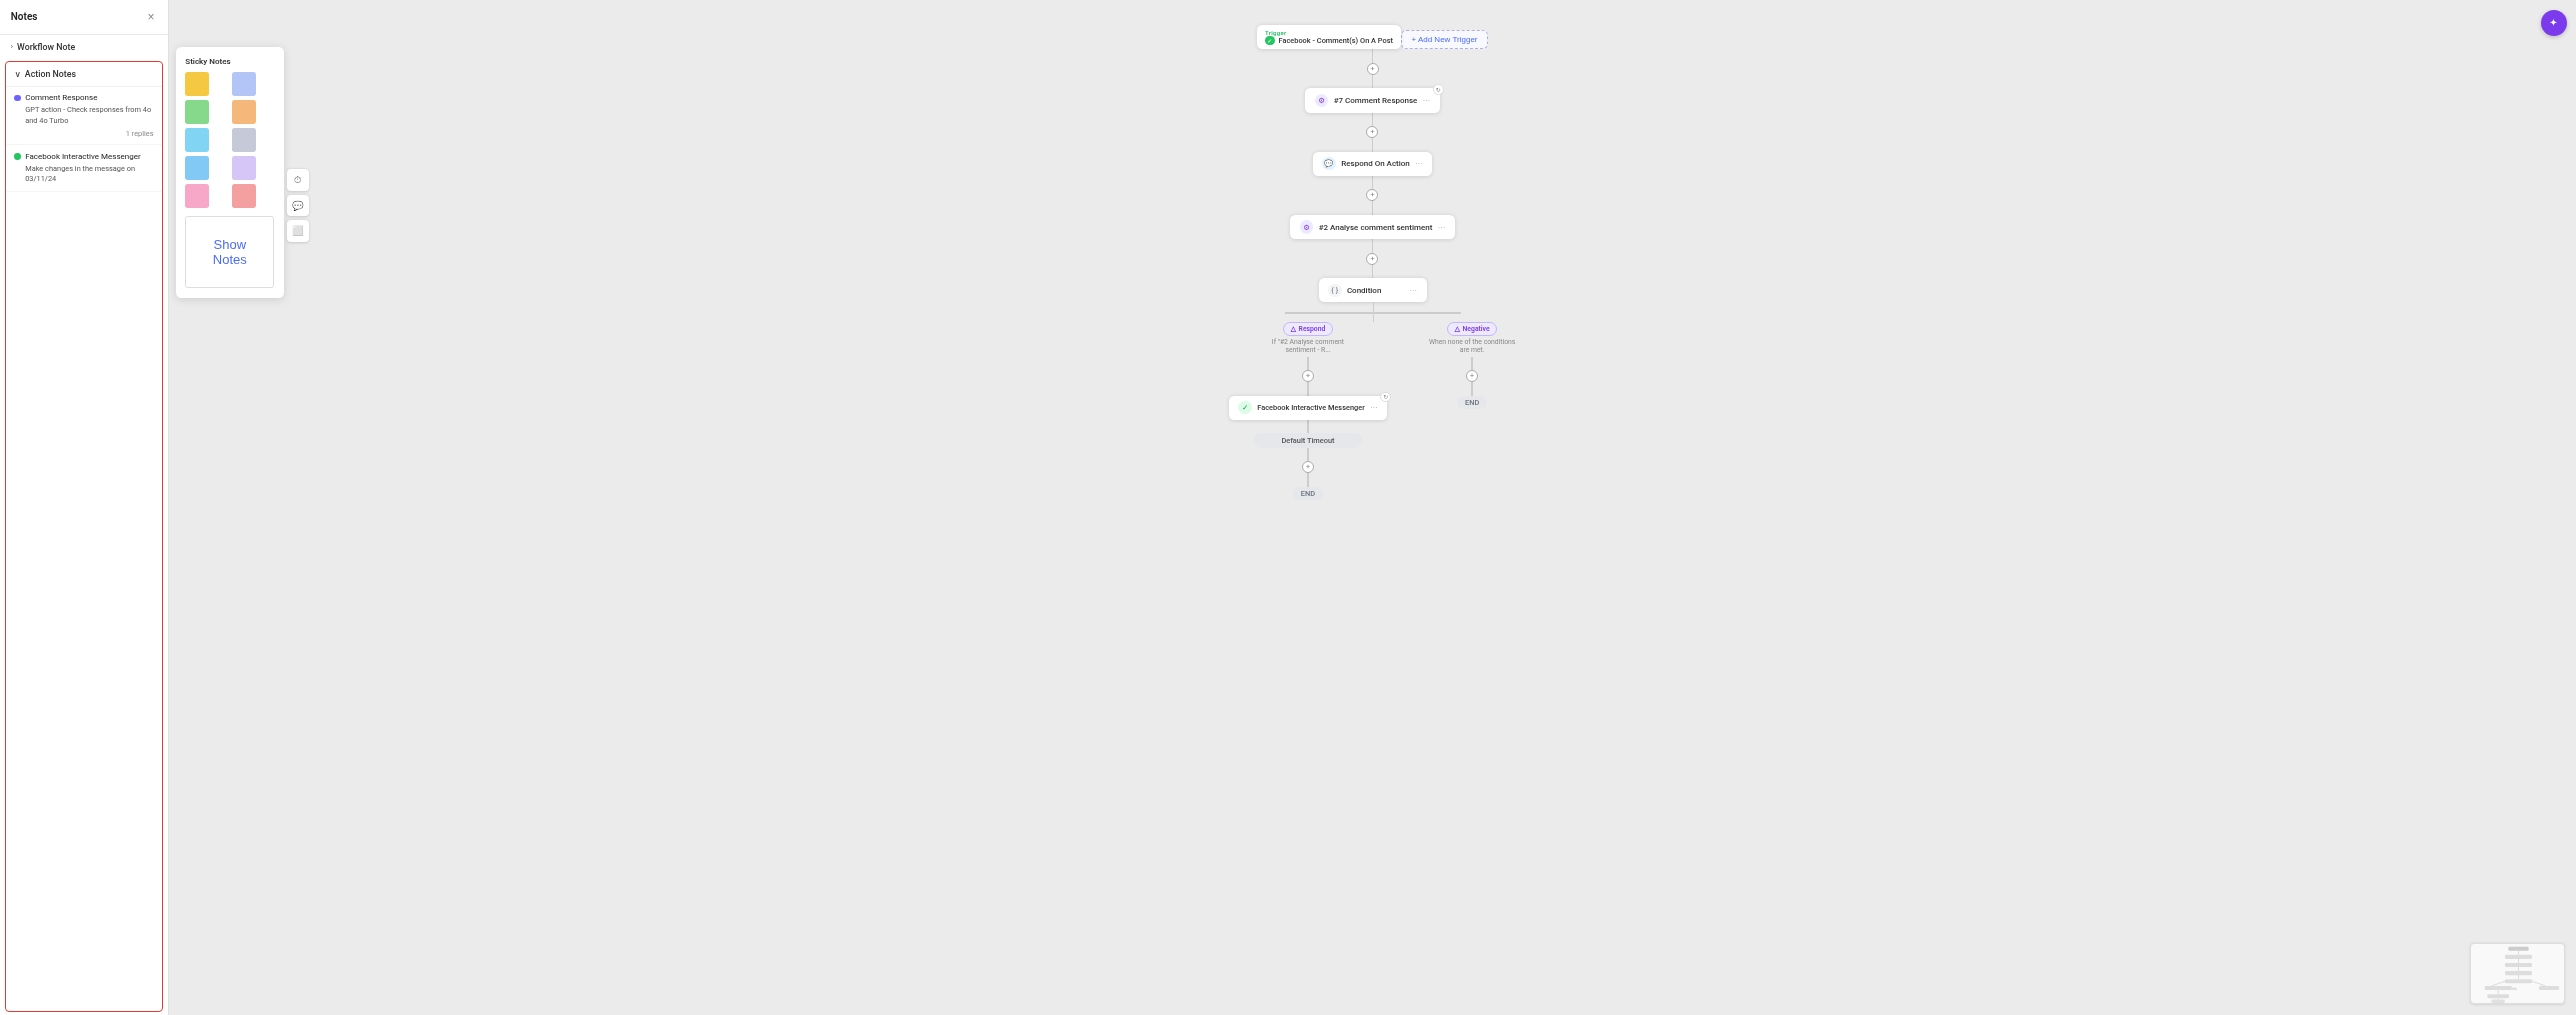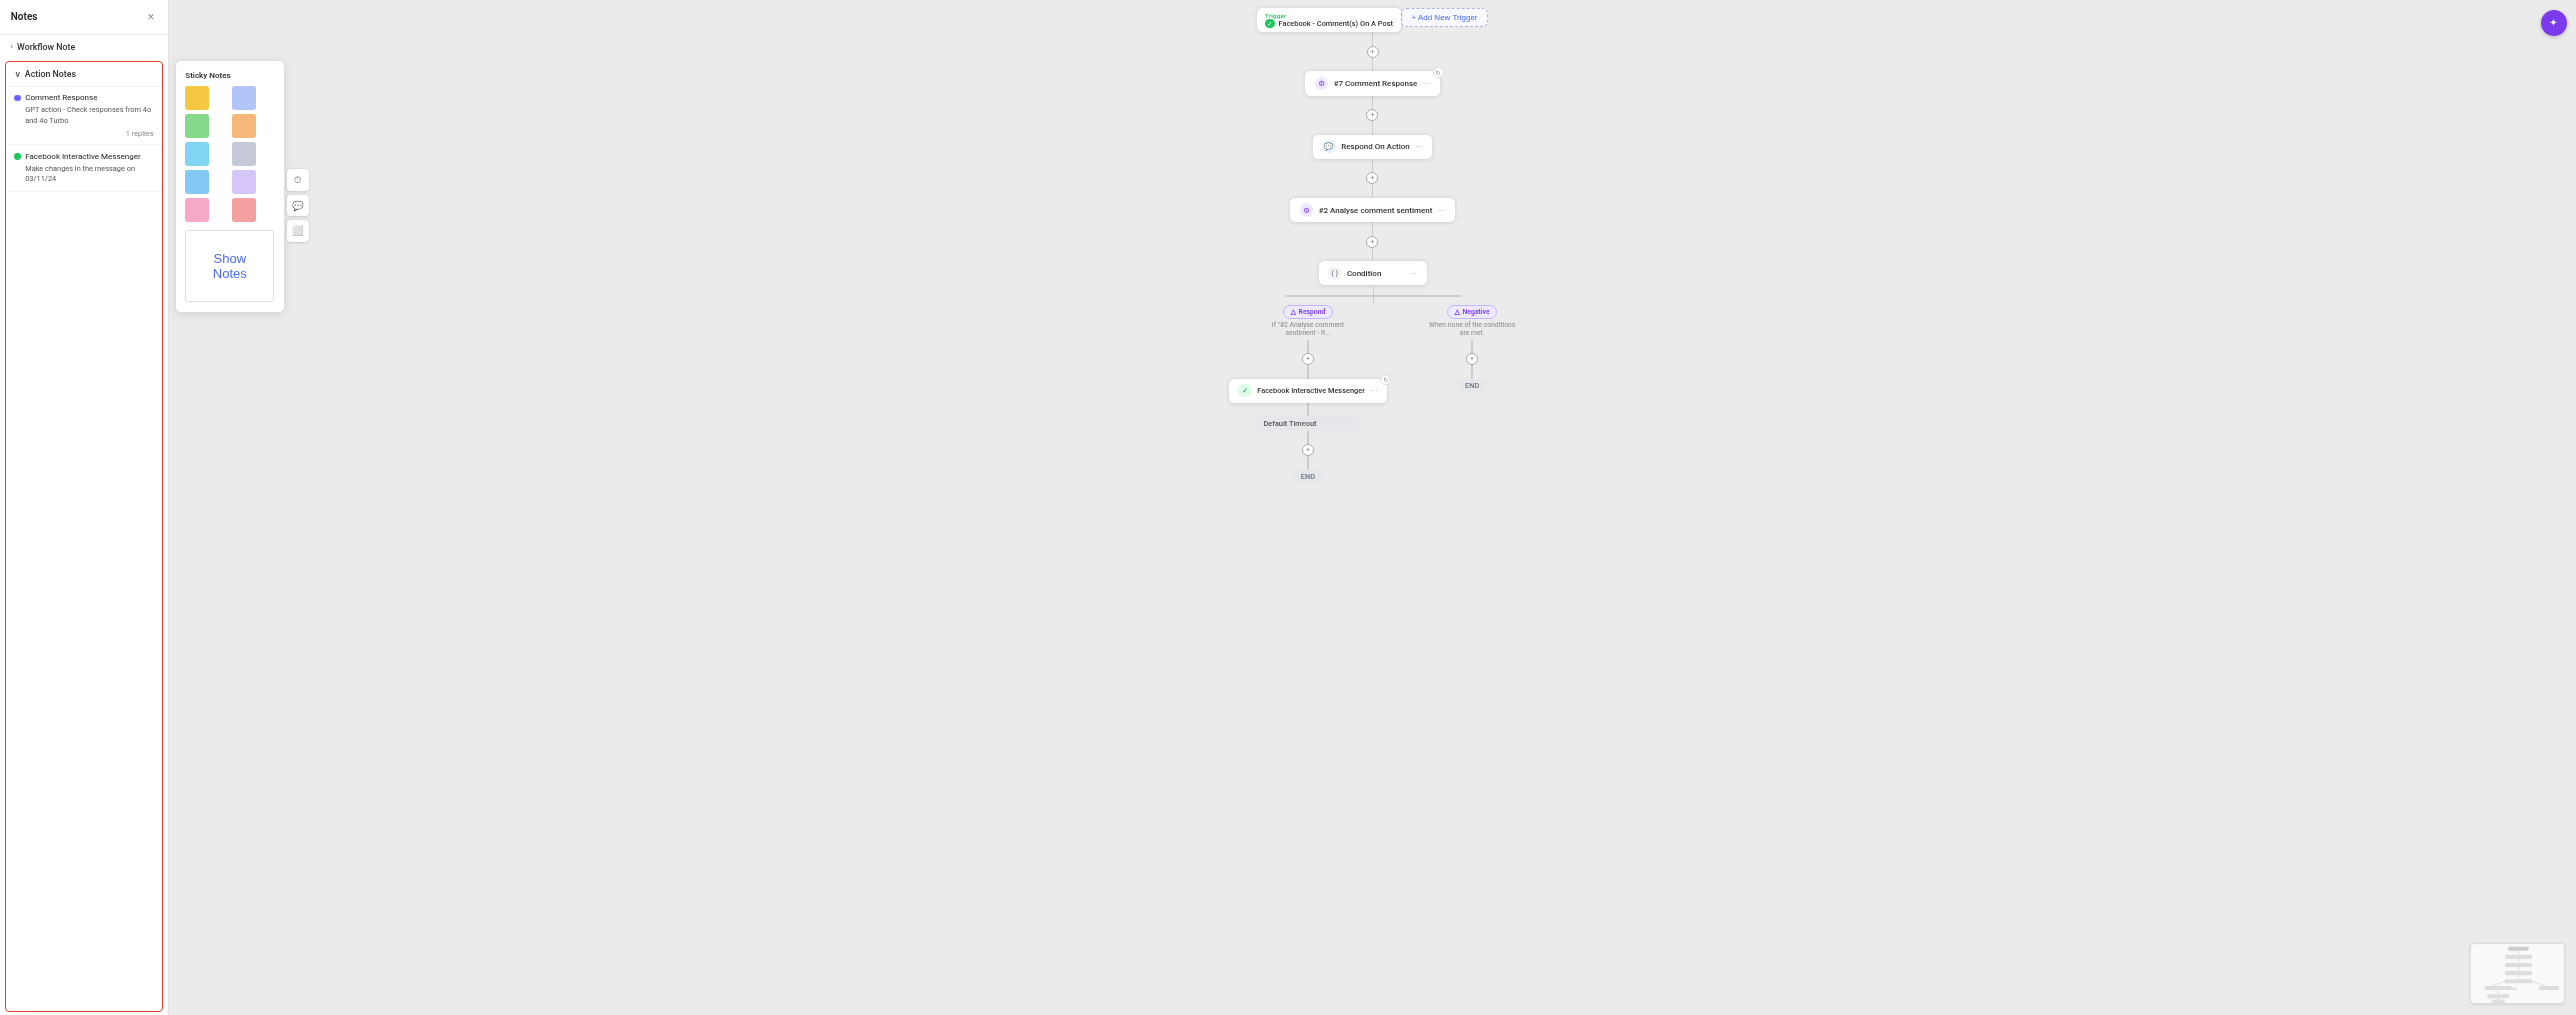--- a/index.html
+++ b/index.html
@@ -134,21 +134,21 @@
       overflow: hidden;
       background: #ebebeb;
       background-image: radial-gradient(circle, #ccc 0.7px, transparent 0.7px);
       background-size: 16px 16px;
     }
 
     
     .sticky-notes-panel {
       position: absolute;
       left: 6.8px;
-      top: 61px;
+      top: 47px;
       background: #fff;
       border-radius: 5.4px;
       padding: 9.5px;
       box-shadow: 0 1.4px 8px rgba(0,0,0,0.12);
       width: 108px;
       z-index: 5;
     }
 
     .sticky-notes-title {
       font-size: 8px;
@@ -507,21 +507,21 @@
 
   <div class="canvas-toolbar">
     <div class="toolbar-icon">⏱</div>
     <div class="toolbar-icon">💬</div>
     <div class="toolbar-icon">⬜</div>
   </div>
 
   <div class="wf-outer">
 
     <div class="wf-row">
-      <div style="display:flex; align-items:flex-start; gap:0; margin-top:1px;">
+      <div style="display:flex; align-items:flex-end; gap:0; margin-top:18px;">
         <div class="trigger-node" style="position:relative;">
           <div class="trigger-label-top">Trigger</div>
           <div class="trigger-content">
             <div class="trigger-dot">
               <span style="color:#fff;font-size:6px;">✓</span>
             </div>
             <span class="node-label" style="font-size:7.4px;">Facebook - Comment(s) On A Post</span>
           </div>
         </div>
         <button class="add-trigger-btn">+ Add New Trigger</button>
@@ -592,21 +592,21 @@
 
         <div class="workflow-node" style="position:relative; min-width:101px;">
           <div class="refresh-icon">↻</div>
           <div class="node-icon node-icon-green">✓</div>
           <span class="node-label" style="font-size:7.4px;">Facebook Interactive Messenger</span>
           <span class="node-menu">···</span>
         </div>
         <div style="width:1.4px;height:13.5px;background:#ccc;"></div>
 
         <div class="workflow-node" style="background:#e5e7eb; box-shadow:none; border-radius:13.5px; padding:2.7px 9.5px;">
-          <span class="node-label" style="font-size:7.4px; color:#555;">Default Timeout</span>
+          <span class="node-label" style="font-size:7.4px; color:#555;text-align:center;">Default Timeout</span>
         </div>
         <div style="width:1.4px;height:13.5px;background:#ccc;"></div>
         <div class="plus-btn">+</div>
         <div style="width:1.4px;height:13.5px;background:#ccc;"></div>
         <div class="end-badge">END</div>
       </div>
 
       <div style="width:41px;"></div>
 
       <div class="wf-branch-arm">

